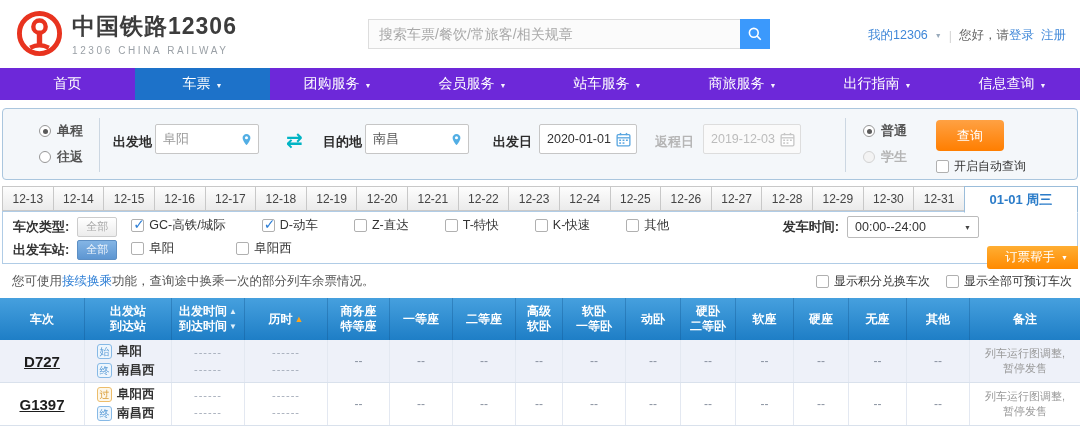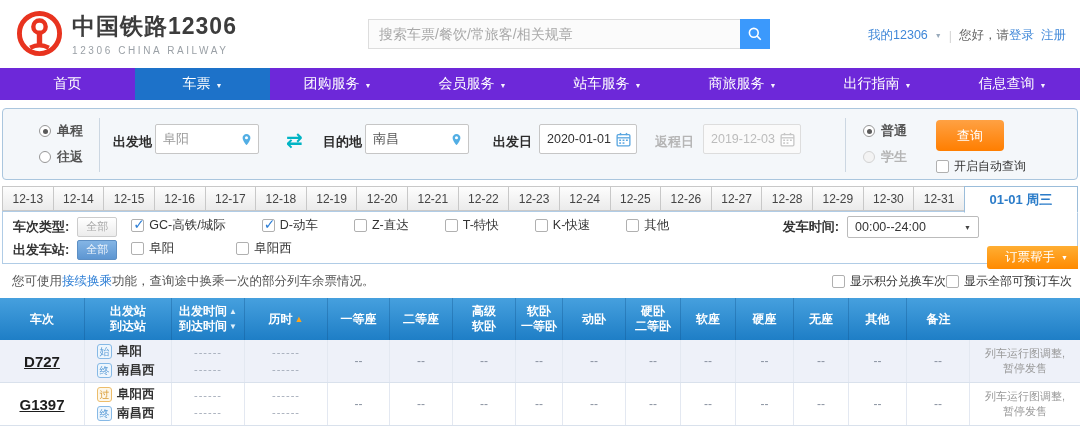--- a/index.html
+++ b/index.html
@@ -78,21 +78,21 @@
   .select { width: 132px; height: 22px; border: 1px solid #bbb; background: #fff; font-size: 12.5px; color: #333;
     display: flex; align-items: center; justify-content: space-between; padding: 0 7px; border-radius: 2px; cursor: pointer; }
   .select .car { color: #444; }
   .helper-btn { position: absolute; right: 0; top: 35px; height: 23px; background: linear-gradient(#ffae33, #ff8a00);
     color: #fff; font-size: 12.5px; padding: 0 10px 0 18px; display: flex; align-items: center; gap: 6px;
     border-radius: 3px 0 0 3px; z-index: 5; cursor: pointer; }
   .results-row { height: 34px; display: flex; align-items: center; padding-left: 10px; position: relative; }
   .summary { font-weight: bold; color: #222; font-size: 13.5px; margin-right: 30px; white-space: nowrap; }
   .notice { font-size: 12.5px; color: #555; }
   .notice .link { color: #2e7fd6; cursor: pointer; }
-  .right-toggles { position: absolute; right: 6px; display: flex; align-items: center; padding-left: 37px; }
+  .right-toggles { position: absolute; right: 6px; display: flex; gap: 16px; align-items: center; padding-left: 37px; }
   .right-toggles .cb { font-size: 12px; }
 
   
   .grid { display: grid; grid-template-columns: 85px 87px 73px 83px 62px 63px 63px 47px 63px 55px 55px 58px 55px 58px 63px minmax(0,1fr); }
   .thead { background: linear-gradient(#46a0de, #1e7ec6); height: 42px; }
   .th { display: flex; flex-direction: column; align-items: center; justify-content: center;
     color: #fff; font-size: 12px; font-weight: bold; line-height: 15px; border-right: 1px solid rgba(16,84,140,.35); cursor: pointer; }
   .th:last-child { border-right: none; }
   .hl { display: flex; align-items: center; gap: 2px; }
   .sa { font-size: 8px; color: #dff0fb; cursor: pointer; }
@@ -382,20 +382,28 @@
       </div>
     </div>
     <div class="th">
       <div class="hl">
         <span>历时</span>
         <span class="sa or">▲</span>
       </div>
     </div>
     <div class="th">
       <div class="hl">
+        <span>商务座</span>
+      </div>
+      <div class="hl">
+        <span>特等座</span>
+      </div>
+    </div>
+    <div class="th">
+      <div class="hl">
         <span>一等座</span>
       </div>
     </div>
     <div class="th">
       <div class="hl">
         <span>二等座</span>
       </div>
     </div>
     <div class="th">
       <div class="hl">

